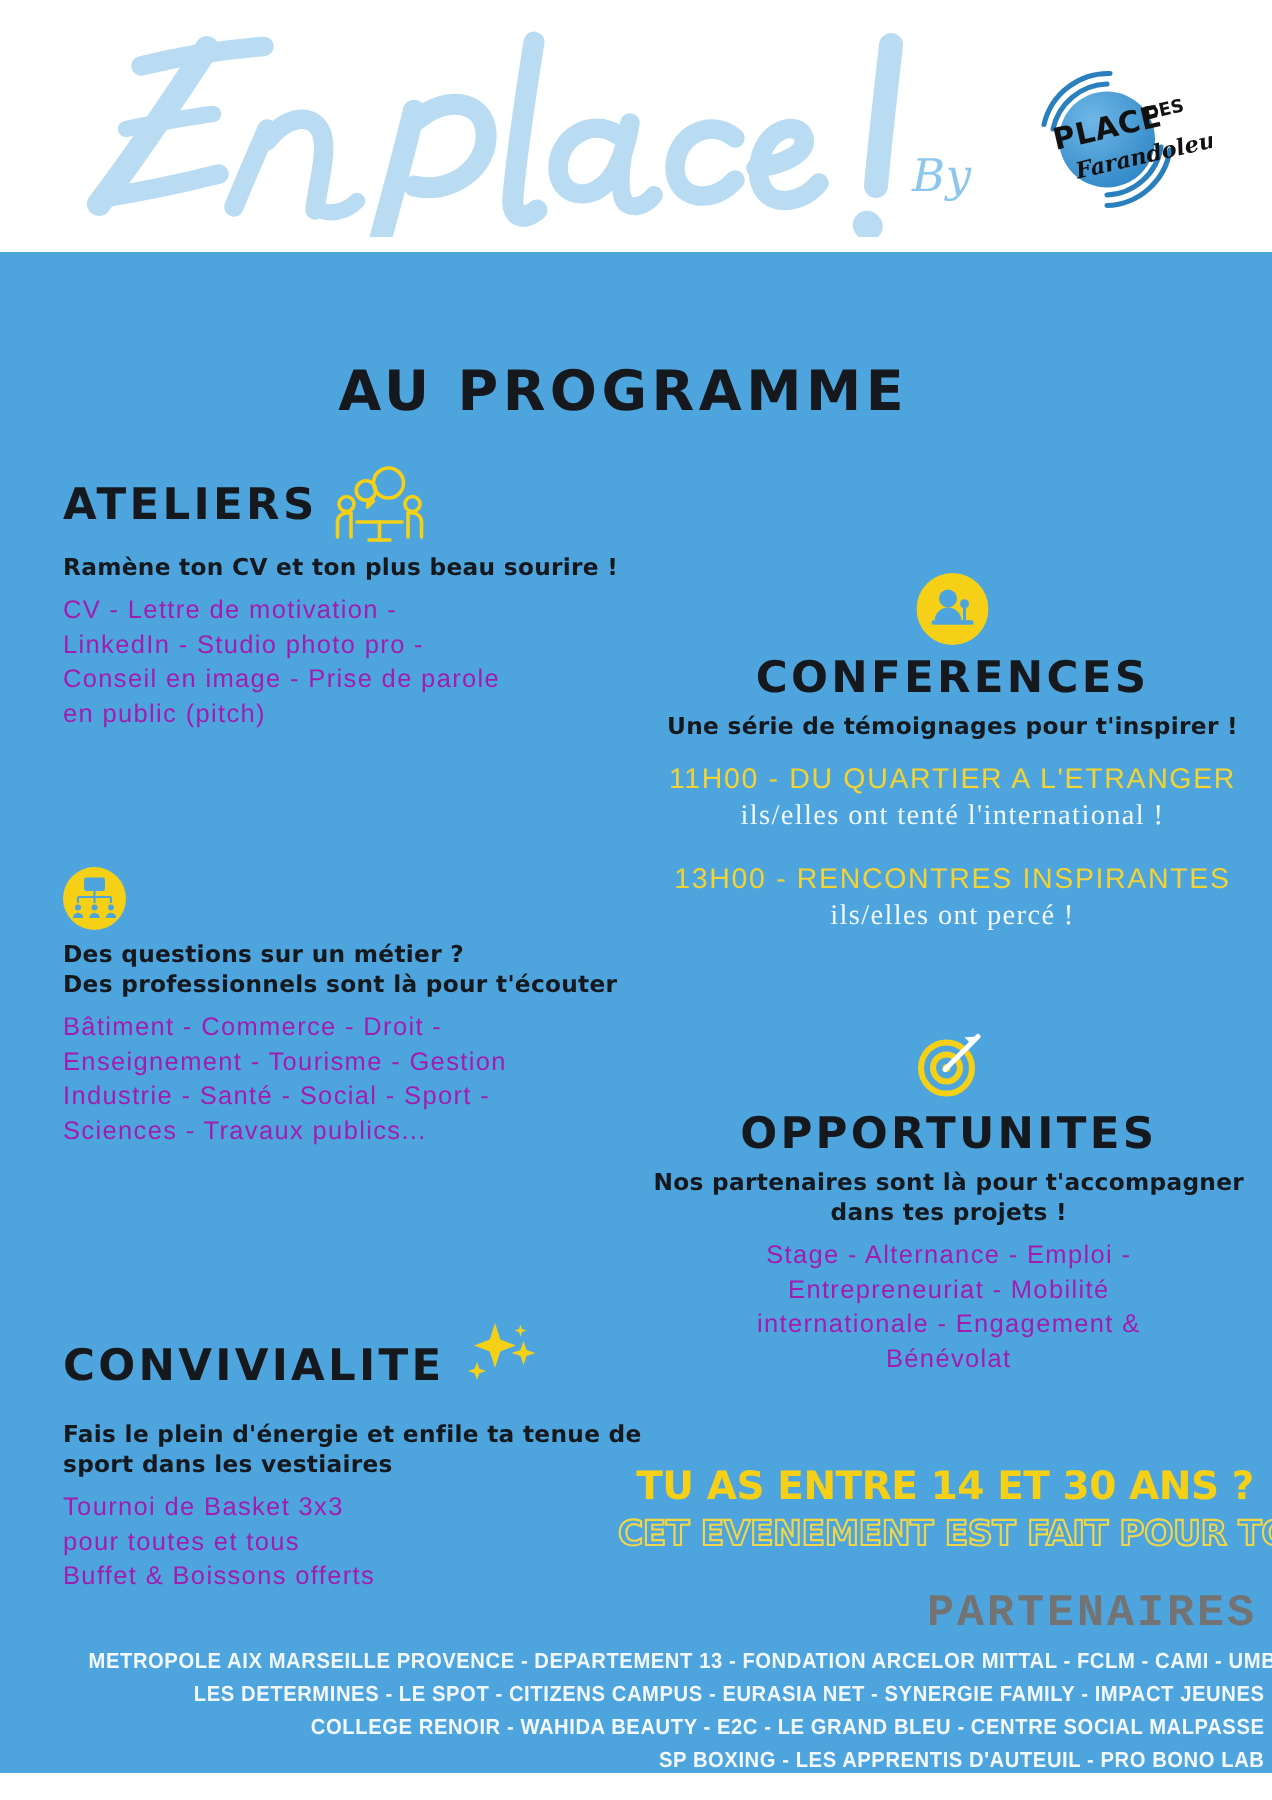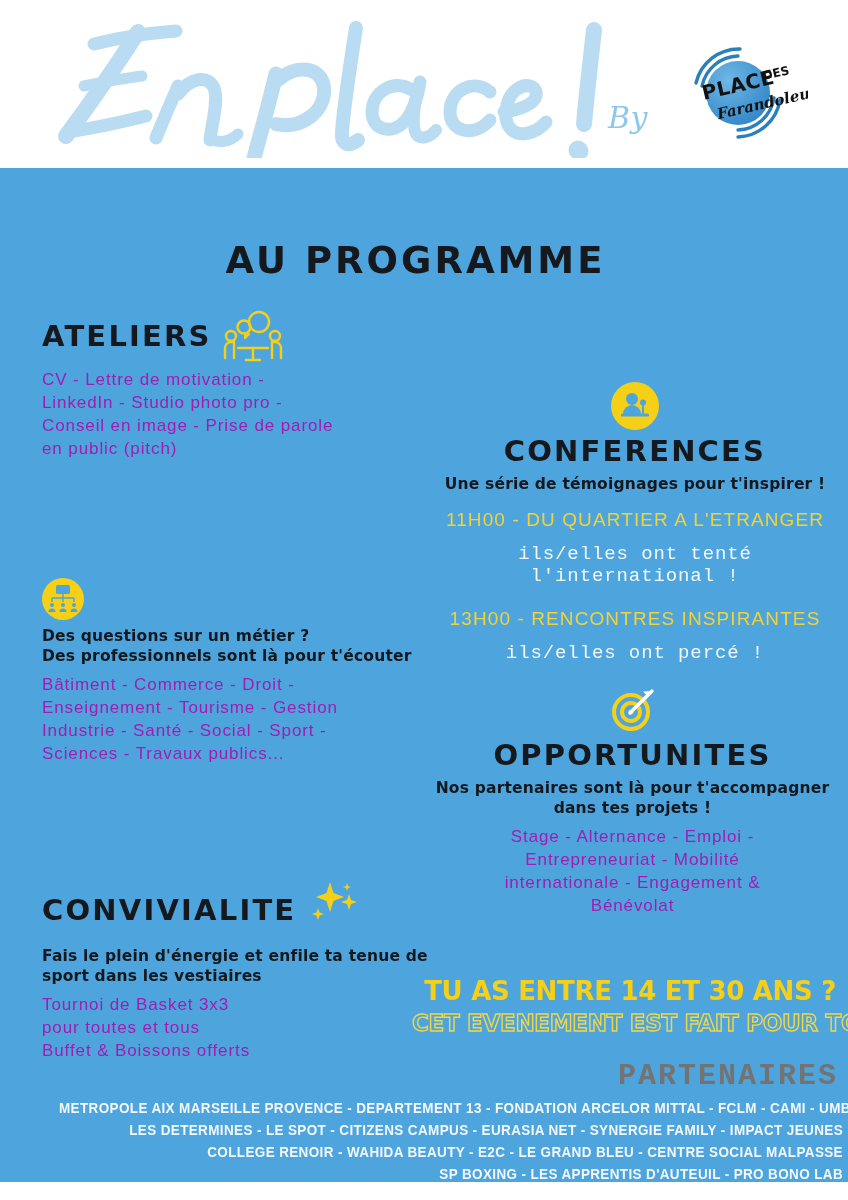--- a/index.html
+++ b/index.html
@@ -119,26 +119,26 @@
   .center { text-align: center; }
 
   .conf-time {
     font-family: "Liberation Sans", sans-serif;
     color: #f2d335;
     font-size: 19px;
     letter-spacing: 1.1px;
     text-align: center;
   }
   .conf-desc {
-    font-family: Liberation Mono, monospace;
+    font-family: Liberation Serif, serif;
     color: #f2f8fd;
     font-size: 19px;
     letter-spacing: .9px;
     text-align: center;
-    margin-top: 12px;
+    margin-top: 2px;
   }
 
   
   .icon { display:inline-block; line-height:0; }
   .icon svg { display:block; }
   .icon-center {
     display: flex;
     justify-content: center;
     margin-bottom: 4px;
   }
@@ -277,20 +277,21 @@
             <path d="M3 48 v-10 a6 6 0 0 1 6 -6 h3 v16"></path>
             <circle cx="53" cy="26" r="5"></circle>
             <path d="M59 48 v-10 a6 6 0 0 0 -6 -6 h-3 v16"></path>
             <path d="M16 38 h30"></path>
             <path d="M31 38 v12"></path>
             <path d="M24 50 h14"></path>
           </g>
         </svg>
       </span>
     </div>
+    <div class="sec-sub">Ramène ton CV et ton plus beau sourire !</div>
     <div class="sec-body">
       <div>CV - Lettre de motivation -</div>
       <div>LinkedIn - Studio photo pro -</div>
       <div>Conseil en image - Prise de parole</div>
       <div>en public (pitch)</div>
     </div>
   </div>
 
   <div class="section" style="left:430px; top:382px; width:410px;">
     <div class="icon-center">

